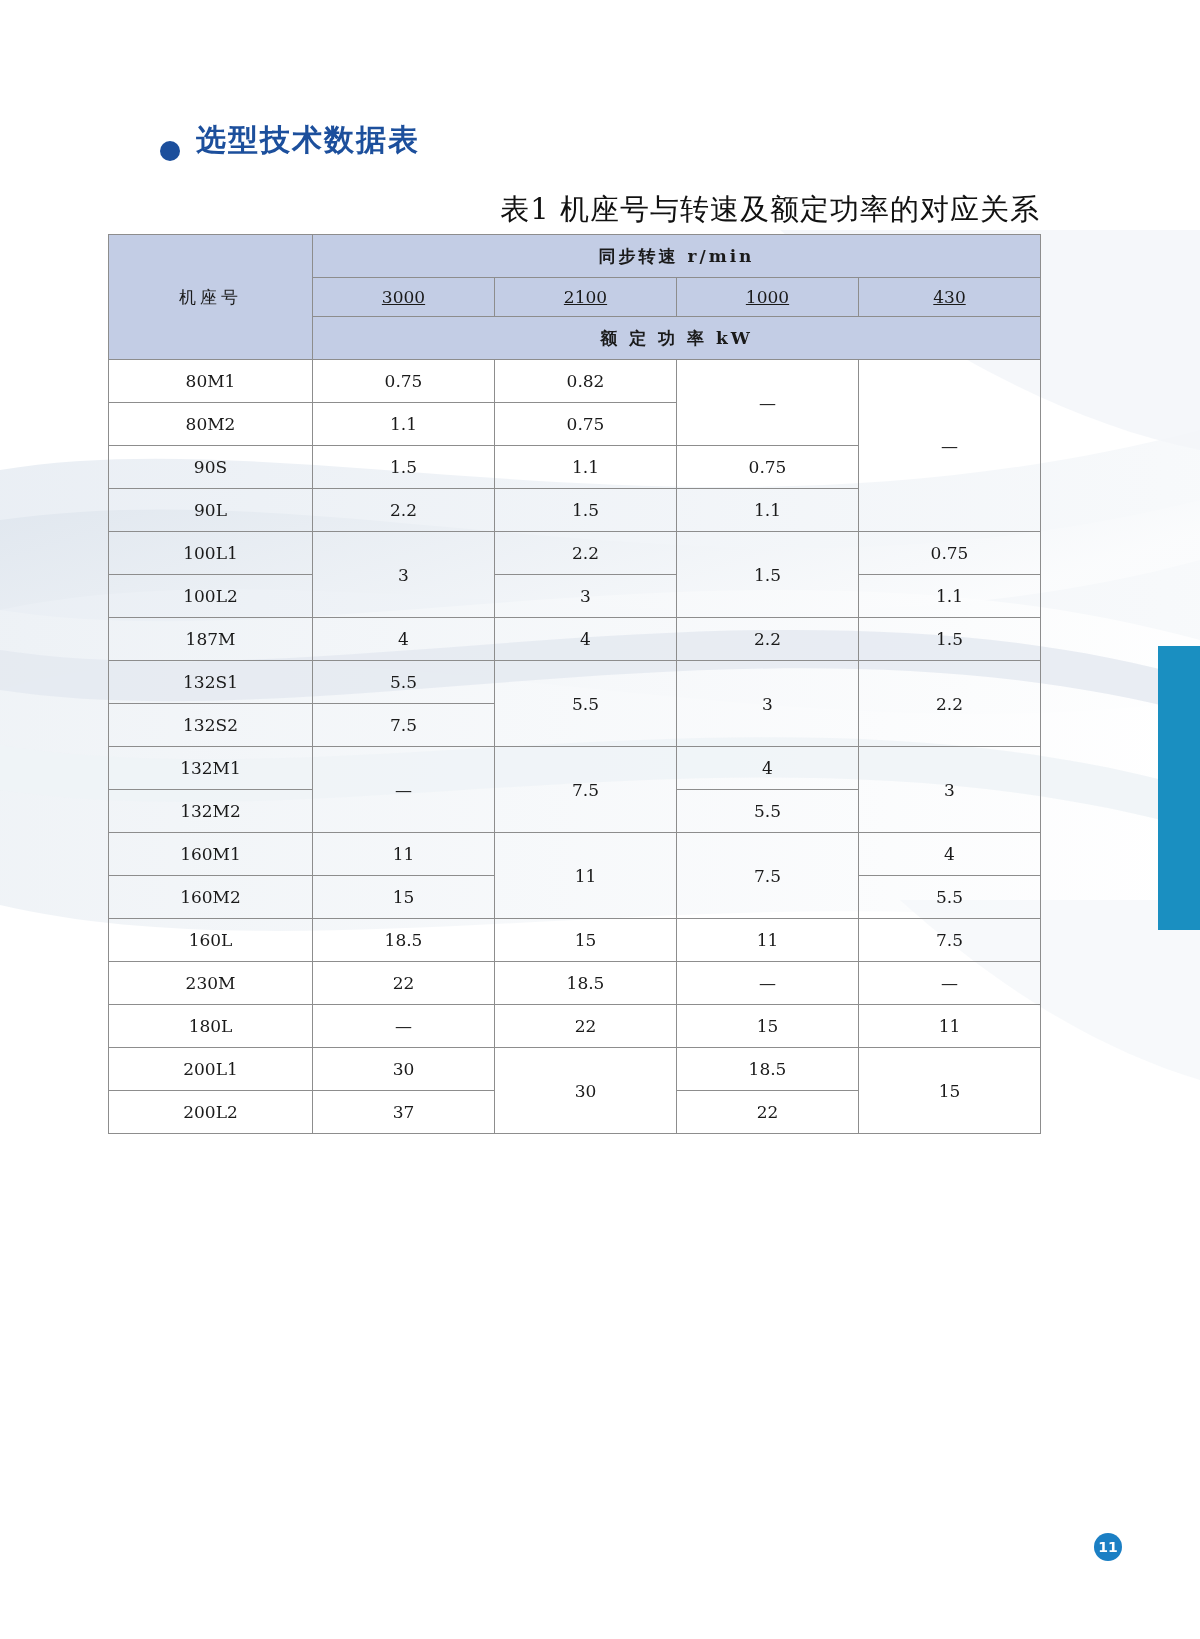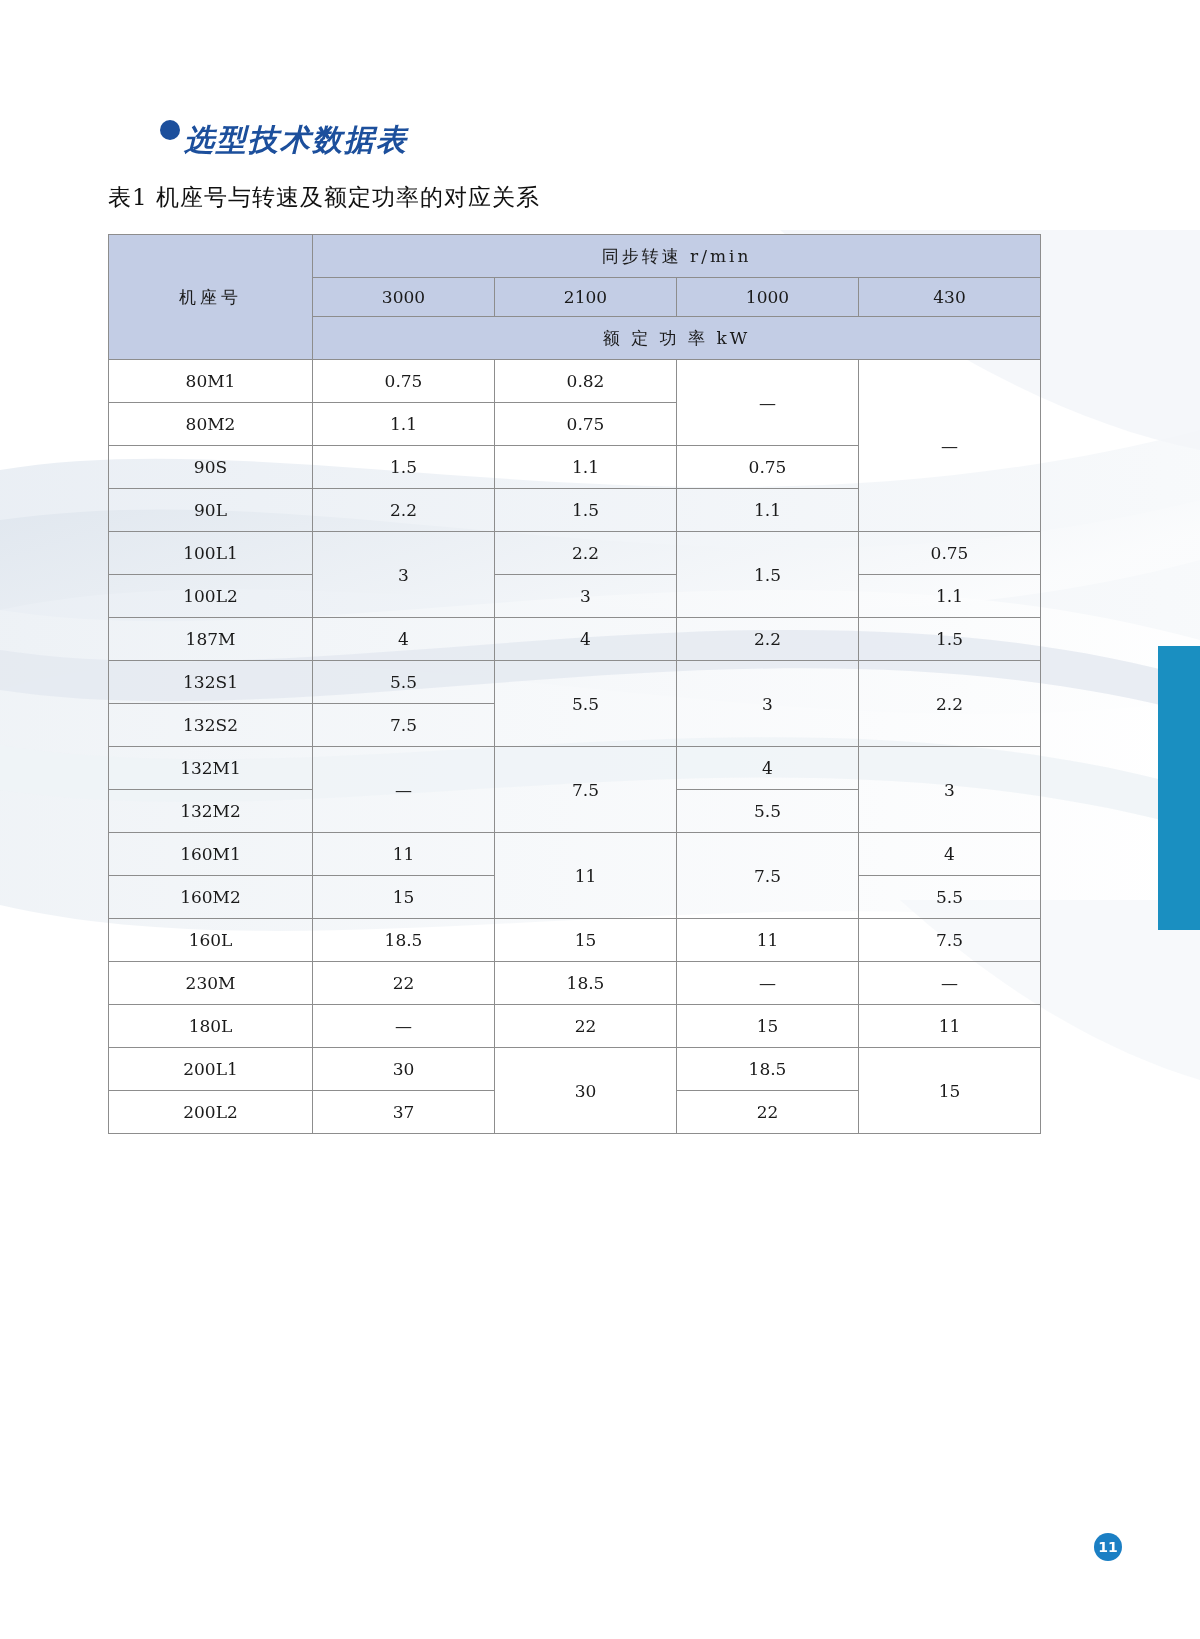--- a/index.html
+++ b/index.html
@@ -37,47 +37,46 @@
     height: 284px;
     background: #1a8fc1;
   }
 
   
   .page-head {
     position: absolute;
     left: 160px;
     top: 120px;
     display: flex;
-    align-items: flex-start;
-    gap: 4px;
-    font-style: italic;
+    align-items: flex-end;
+    gap: 16px;
   }
   .bullet-dot {
     width: 20px;
     height: 20px;
     border-radius: 50%;
     background: #1c4f9c;
     display: inline-block;
   }
   .head-text {
     font-family: "DejaVu Sans", sans-serif;
     font-weight: bold;
     font-size: 30px;
     color: #1c4f9c;
     letter-spacing: 2px;
   }
 
   
   .table-caption {
     position: absolute;
     left: 108px;
-    top: 182px;
+    top: 190px;
     width: 932px;
-    text-align: left;
-    font-size: 23px;
+    text-align: right;
+    font-size: 29px;
     color: #111;
     font-family: "DejaVu Serif", serif;
     letter-spacing: 1px;
   }
 
   
   .tbl-wrap {
     position: absolute;
     left: 108px;
     top: 234px;
@@ -97,27 +96,29 @@
     font-family: "DejaVu Serif", serif;
     background: transparent;
     padding: 0;
   }
   .hdr {
     background: #c3cde5 !important;
     font-family: "DejaVu Sans", sans-serif;
     letter-spacing: 3px;
     font-size: 17px;
     height: 42px;
+    font-weight: bold;
   }
   .hdr-speed {
     background: #c3cde5 !important;
     font-family: "DejaVu Serif", serif;
     letter-spacing: 0px;
     font-size: 17px;
     height: 38px;
+    text-decoration: underline;
   }
   .hdr-frame {
     background: #c3cde5 !important;
     font-family: "DejaVu Sans", sans-serif;
     letter-spacing: 4px;
     font-size: 17px;
   }
   td.body-cell {
     height: 42px;
   }

